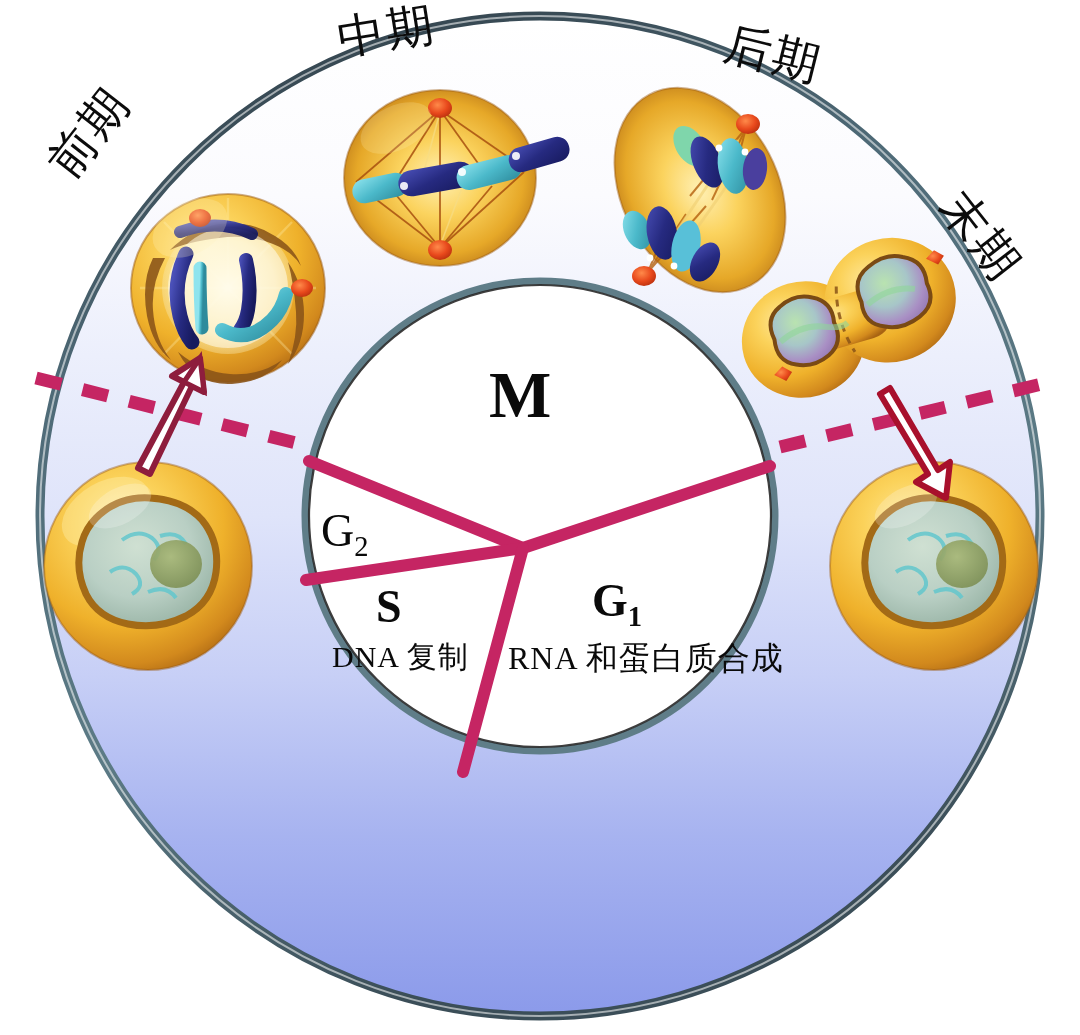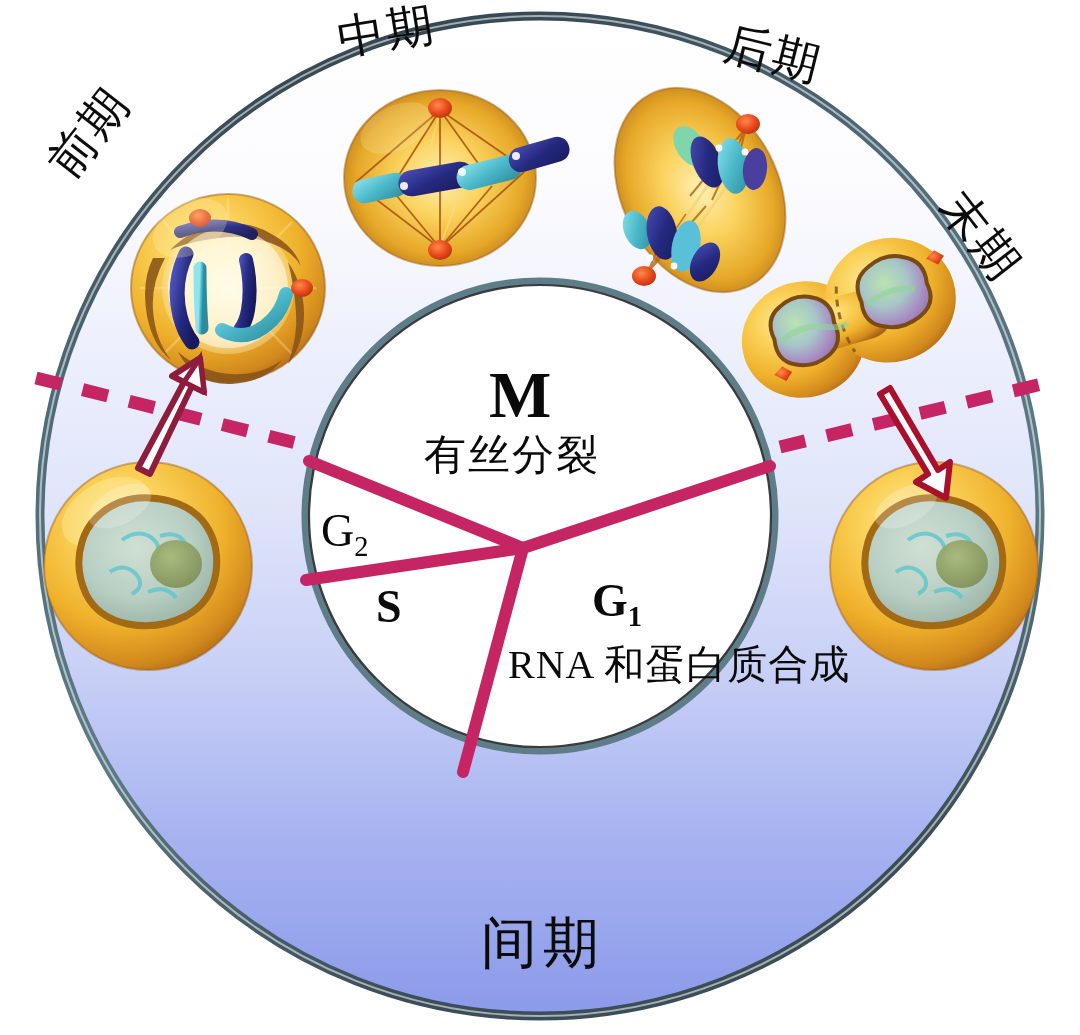--- a/index.html
+++ b/index.html
@@ -107,21 +107,21 @@
   }
   #text-dna {
     left: 332px;
     top: 637px;
     font-size: 30px;
     letter-spacing: 1px;
   }
   #text-rna {
     left: 508px;
     top: 637px;
-    font-size: 40px;
+    font-size: 32px;
     letter-spacing: 1px;
   }
   .sub {
     font-size: 0.62em;
     vertical-align: sub;
   }
 </style>
 </head>
 <body>
 
@@ -393,32 +393,31 @@
   </svg>
 
   <div class="phase-label" id="label-prophase">前期</div>
 
   <div class="phase-label" id="label-metaphase">中期</div>
 
   <div class="phase-label" id="label-anaphase">后期</div>
 
   <div class="phase-label" id="label-telophase">末期</div>
 
-  <div class="phase-label" id="label-interphase">间期</div>
 
   <div class="inner-text" id="text-m">M</div>
 
-  <div class="inner-text" id="text-mitosis">有丝分裂</div>
 
   <div class="inner-text" id="text-g2">
     <span>G</span><span class="sub">2</span>
   </div>
 
   <div class="inner-text" id="text-g1">
     <span>G</span><span class="sub">1</span>
   </div>
 
   <div class="inner-text" id="text-s">S</div>
 
+  <div class="inner-text" id="text-dna">DNA 复制</div>
 
   <div class="inner-text" id="text-rna">RNA 和蛋白质合成</div>
 
 </div>
 
 </body></html>

